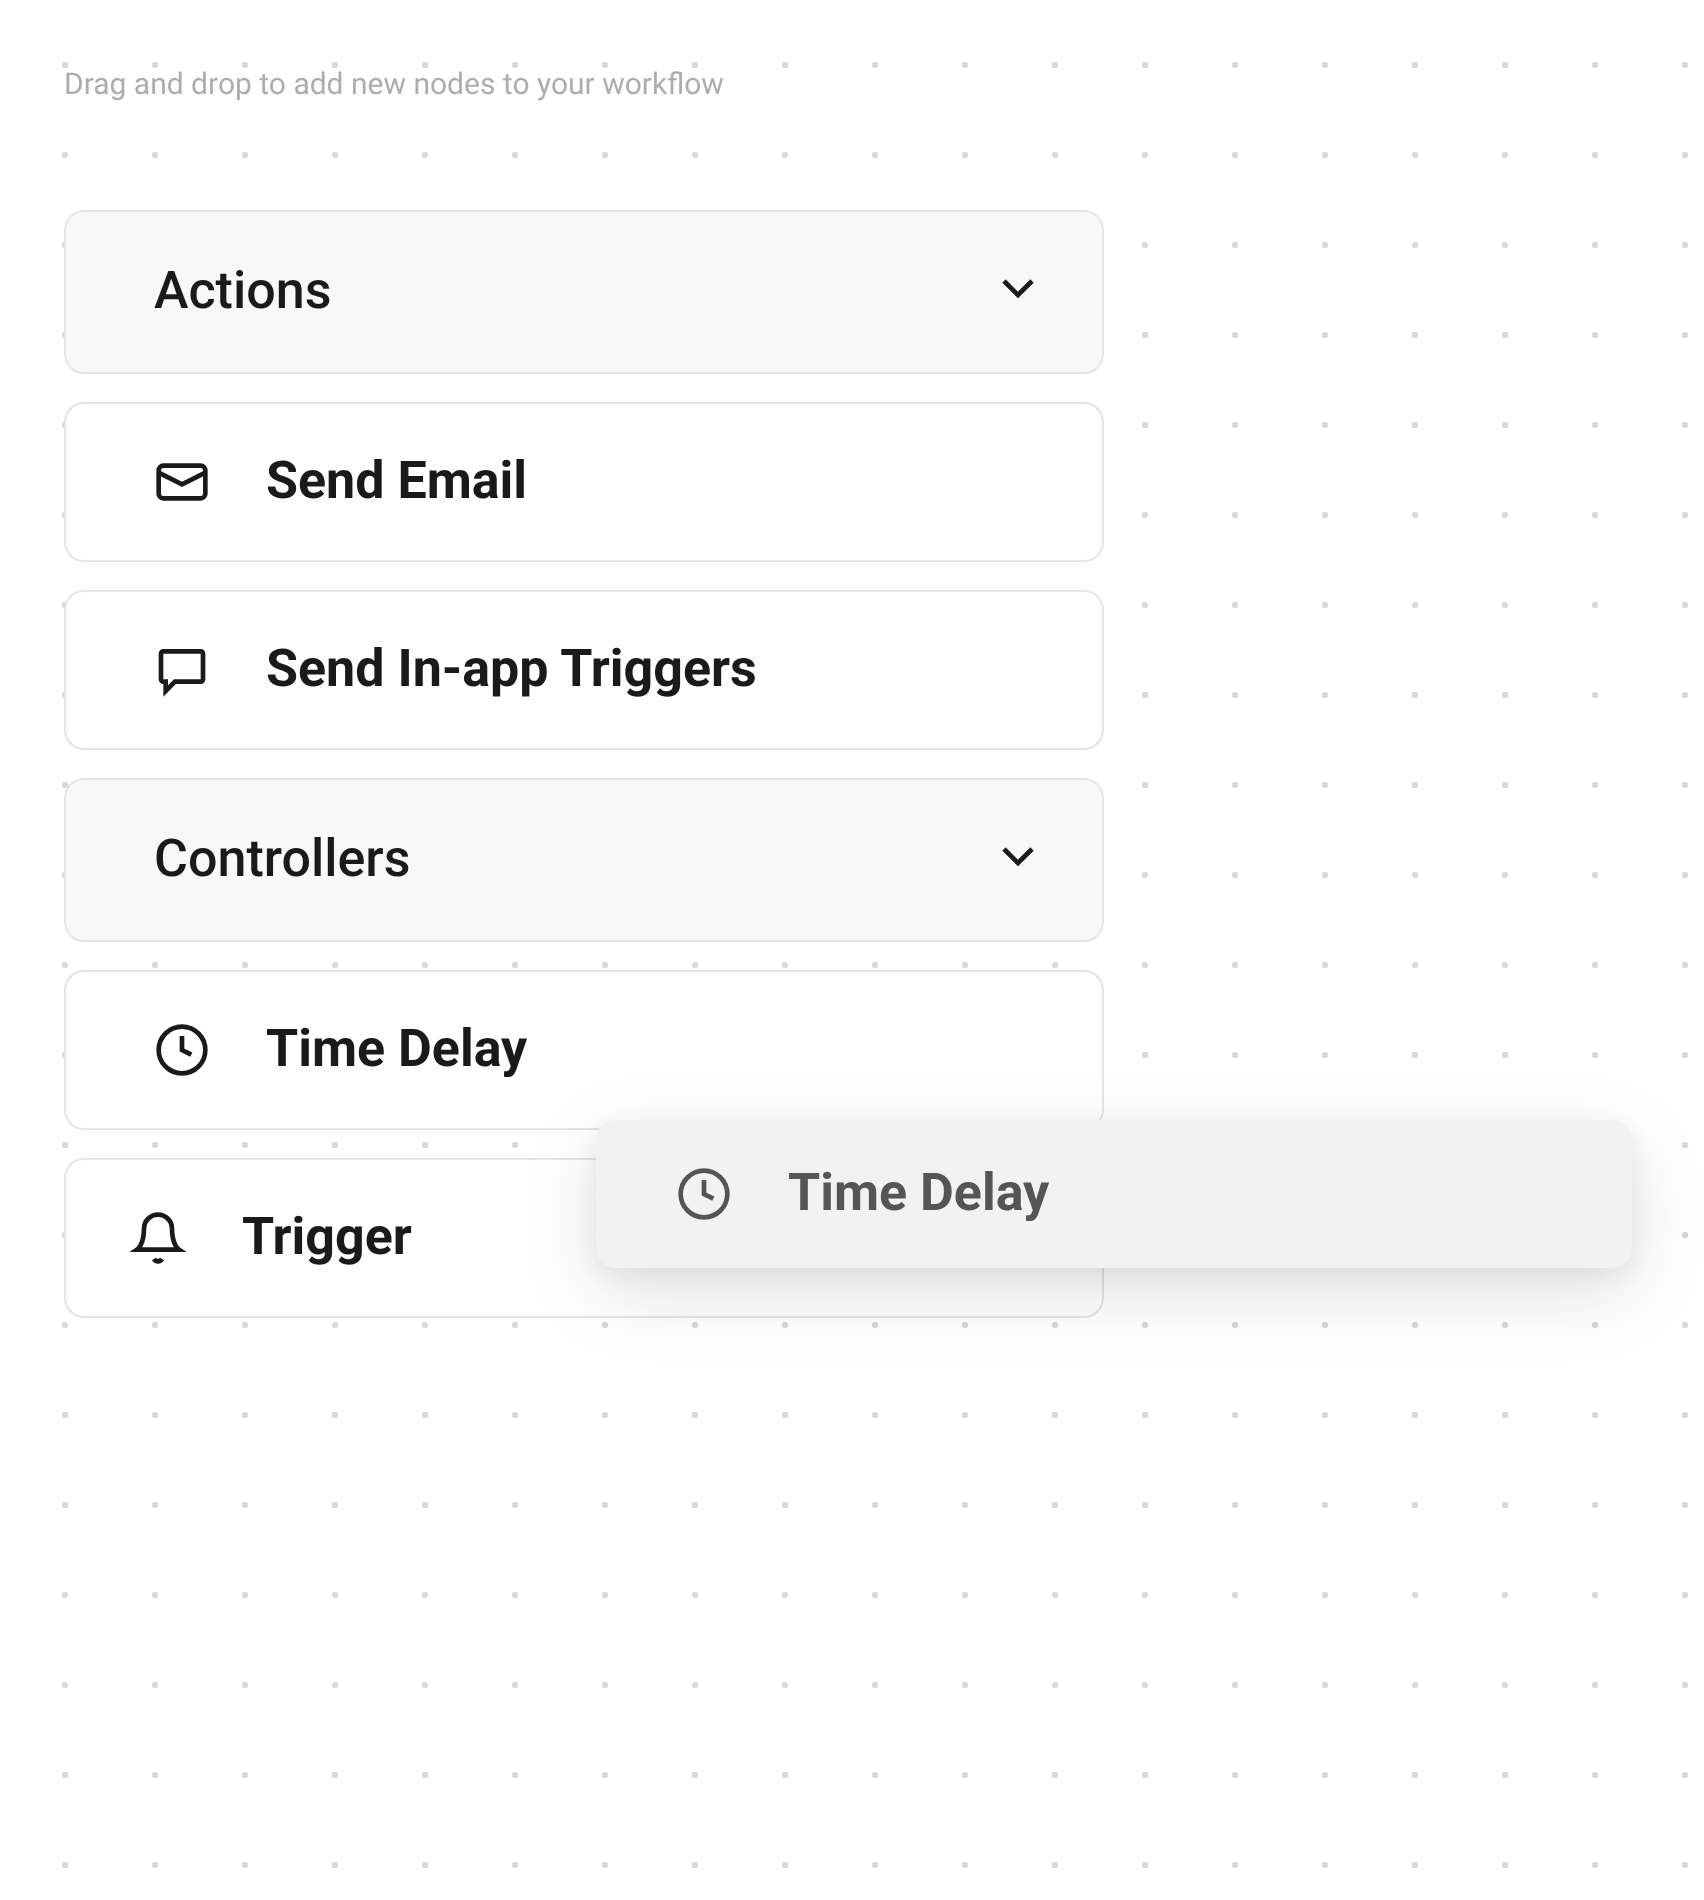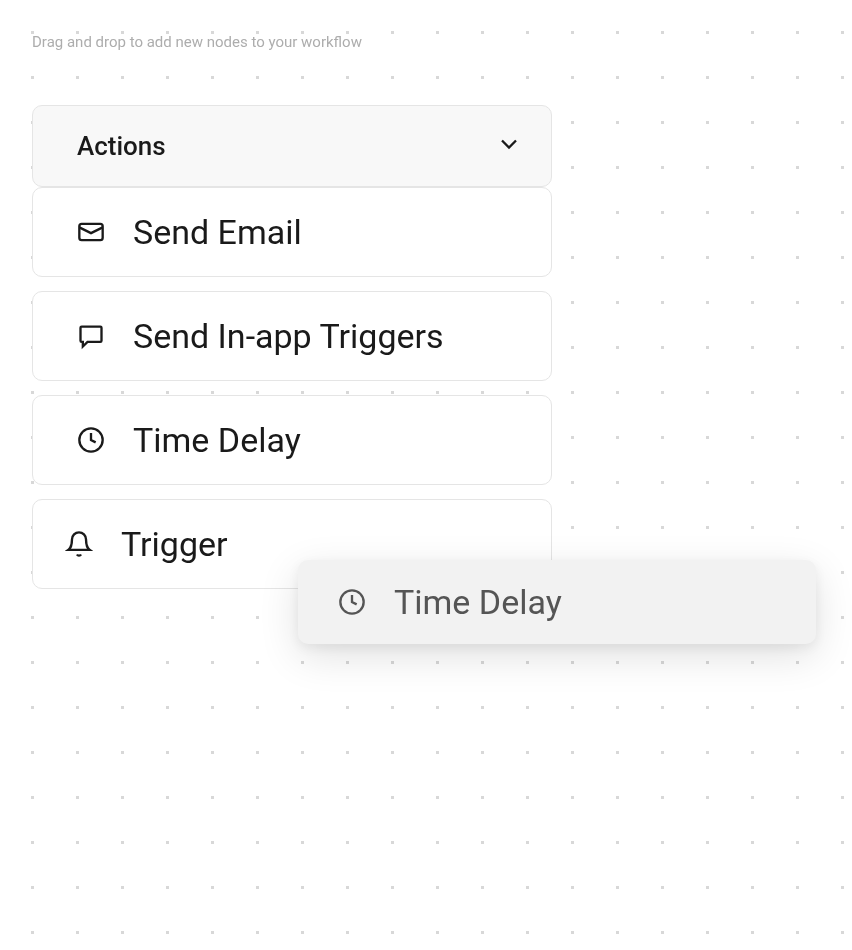--- a/index.html
+++ b/index.html
@@ -46,20 +46,21 @@
     }
     
     .group-header {
       background: #f8f8f8;
       border: 1px solid #e5e5e5;
       border-radius: 10px;
       padding: 24px 28px 24px 44px;
       display: flex;
       align-items: center;
       justify-content: space-between;
+      margin-bottom: 14px;
       cursor: pointer;
     }
     
     .group-header-label {
       color: #1a1a1a;
       font-size: 26px;
       font-weight: 500;
     }
     
     .chevron {
@@ -96,22 +97,22 @@
     .node-icon svg {
       width: 100%;
       height: 100%;
       stroke: #1a1a1a;
       stroke-width: 2;
       fill: none;
     }
     
     .node-label {
       color: #1a1a1a;
-      font-size: 34px;
-      font-weight: 400;
+      font-size: 26px;
+      font-weight: 700;
     }
     
     .dragging-node {
       position: absolute;
       top: 560px;
       left: 298px;
       width: 518px;
       background: #f2f2f2;
       border-radius: 10px;
       padding: 22px 28px 22px 40px;
@@ -161,20 +162,28 @@
 
   <div class="node-item">
     <span class="node-icon">
       <svg viewBox="0 0 24 24">
           <path d="M4 4h16a1 1 0 0 1 1 1v11a1 1 0 0 1-1 1H9l-4 4v-4H4a1 1 0 0 1-1-1V5a1 1 0 0 1 1-1z"></path>
         </svg>
     </span>
     <span class="node-label">Send In-app Triggers</span>
   </div>
 
+  <div class="group-header">
+    <span class="group-header-label">Controllers</span>
+    <span>
+      <svg class="chevron" viewBox="0 0 24 24">
+          <polyline points="6 9 12 15 18 9"></polyline>
+        </svg>
+    </span>
+  </div>
 
   <div class="node-item">
     <span class="node-icon">
       <svg viewBox="0 0 24 24">
           <circle cx="12" cy="12" r="10"></circle>
           <polyline points="12 6 12 12 16 14"></polyline>
         </svg>
     </span>
     <span class="node-label">Time Delay</span>
   </div>

